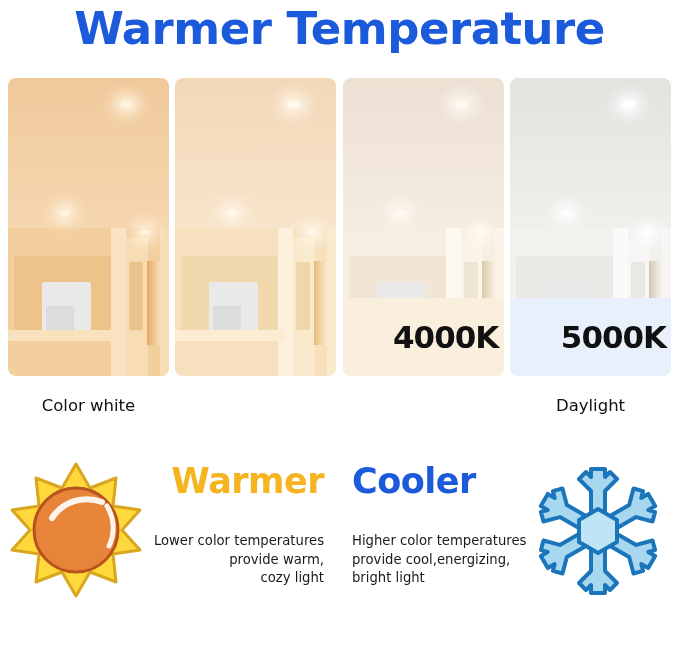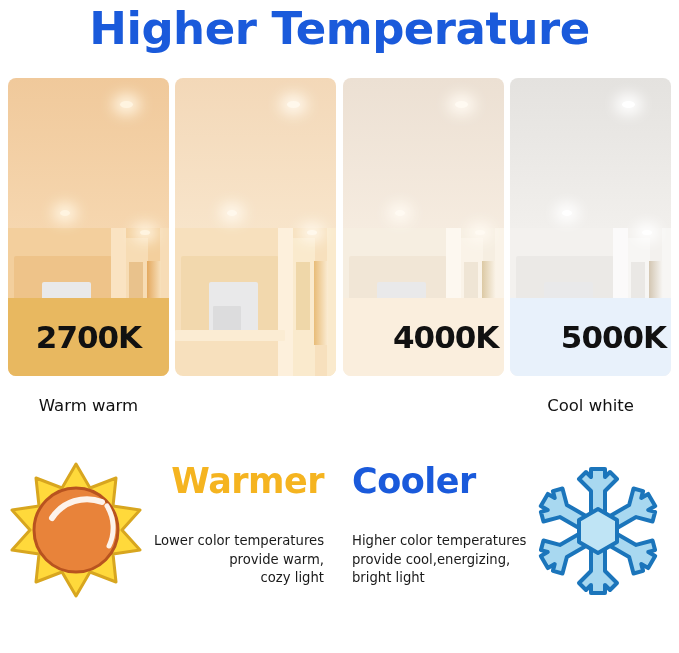--- a/index.html
+++ b/index.html
@@ -259,21 +259,21 @@
   .body-text.cool-t {
     left: 11px;
     top: 92px;
     width: 205px;
     text-align: left;
   }
 </style>
 </head>
 <body>
 
-<div class="title">Higher Temperature</div>
+<div class="title">Warmer Temperature</div>
 
 <div class="panel-row">
 
   <div class="panel">
     <div class="scene">
       <div class="ceiling" style="background: linear-gradient(rgb(240, 201, 155) 0%, rgb(246, 215, 176) 100%);"></div>
       <div class="backwall" style="background: rgb(243, 207, 157);"></div>
       <div class="alcove" style="background: rgb(238, 195, 137);"></div>
       <div class="wall-far" style="background: rgb(247, 220, 182);"></div>
       <div class="hallwall" style="background: rgb(247, 220, 180);"></div>
@@ -281,23 +281,20 @@
       <div class="wood-door" style="background: linear-gradient(90deg, rgb(228, 169, 95) 0%, rgb(248, 225, 189) 100%);"></div>
       <div class="column" style="background: rgb(250, 227, 194);"></div>
       <div class="monitor-screen"></div>
       <div class="monitor-frame"></div>
       <div class="monitor-panel"></div>
       <div class="counter" style="background: rgb(248, 225, 189);"></div>
       <div class="light l1" style="background: rgb(255, 244, 224); box-shadow: rgb(255, 244, 224) 0px 0px 14px 7px;"></div>
       <div class="light l2" style="background: rgb(255, 244, 224); box-shadow: rgb(255, 244, 224) 0px 0px 14px 7px;"></div>
       <div class="light l3" style="background: rgb(255, 244, 224); box-shadow: rgb(255, 244, 224) 0px 0px 14px 7px;"></div>
     </div>
-    <div class="kband" style="background: rgb(232, 184, 96);">
-      <span>2700K</span>
-    </div>
   </div>
 
   <div class="panel">
     <div class="scene">
       <div class="ceiling" style="background: linear-gradient(rgb(243, 216, 184) 0%, rgb(248, 229, 203) 100%);"></div>
       <div class="backwall" style="background: rgb(247, 224, 189);"></div>
       <div class="alcove" style="background: rgb(242, 216, 173);"></div>
       <div class="wall-far" style="background: rgb(250, 234, 205);"></div>
       <div class="hallwall" style="background: rgb(250, 234, 205);"></div>
       <div class="doorway" style="background: rgb(239, 215, 169);"></div>
@@ -355,22 +352,22 @@
       <div class="light l3" style="background: rgb(255, 255, 255); box-shadow: rgb(255, 255, 255) 0px 0px 14px 7px;"></div>
     </div>
     <div class="kband" style="background: rgb(232, 241, 251); padding-left: 46px;">
       <span>5000K</span>
     </div>
   </div>
 
 </div>
 
 <div class="caption-row">
-  <div class="caption">Warm warm</div>
-  <div class="caption">Cool white</div>
+  <div class="caption">Color white</div>
+  <div class="caption">Daylight</div>
 </div>
 
 <div class="bottom">
 
   <div class="half right">
     <div class="heading cooler">Cooler</div>
     <div class="body-text cool-t">Higher color temperatures
 provide cool,energizing,
 bright light</div>
     <div class="snow-wrap">

